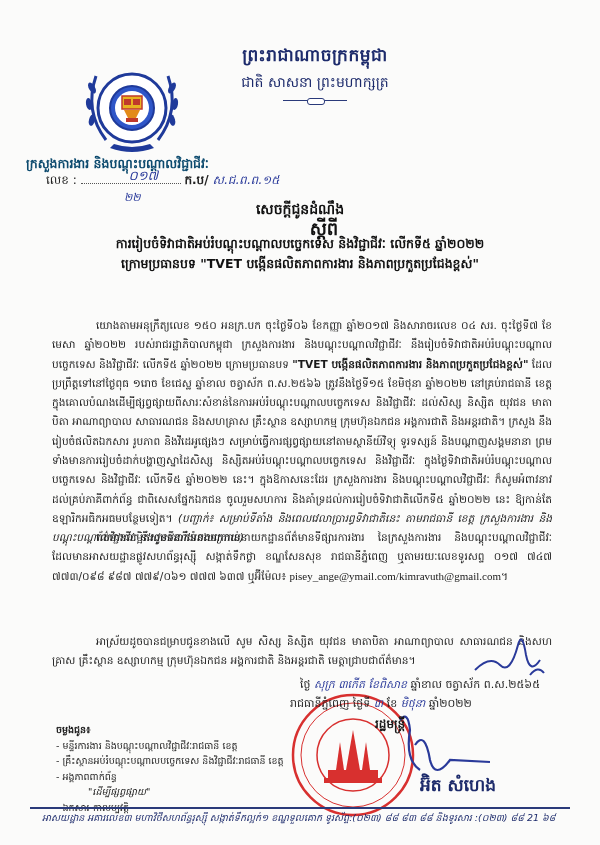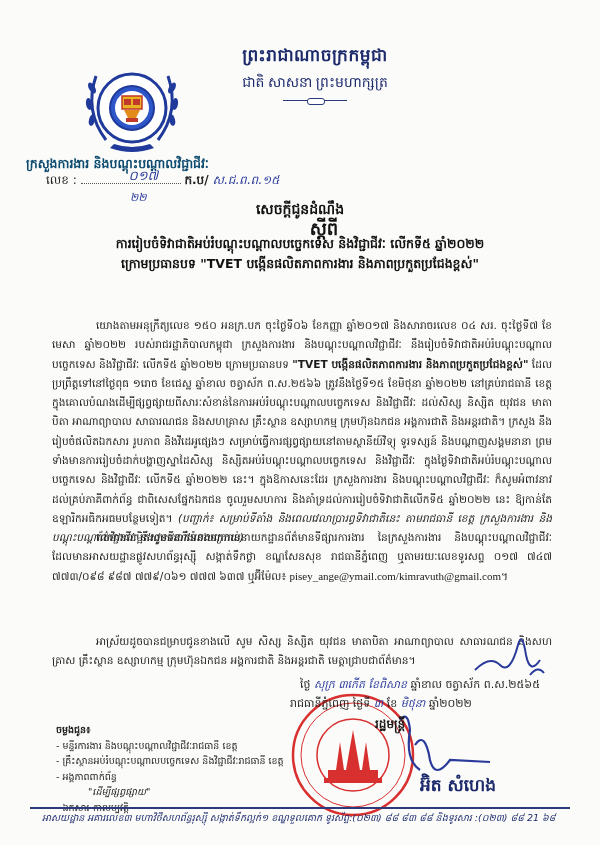--- a/index.html
+++ b/index.html
@@ -1,31 +1,31 @@
 <!DOCTYPE html>
 <html><head>
 <meta charset="utf-8">
 <style>
   html,body{margin:0;padding:0;background:#fff;}
   body{width:600px;height:845px;position:relative;overflow:hidden;
        font-family:"DejaVu Sans","Liberation Sans",sans-serif;color:#1a1a1a;}
   .page{position:absolute;left:0;top:0;width:600px;height:845px;background:#fbfbfa;padding-left:36px;}
   .kingdom{position:absolute;left:200px;top:44px;width:230px;text-align:center;}
   .kingdom .k1{font-size:17px;font-weight:bold;color:#1c2a6b;letter-spacing:0.5px;}
-  .kingdom .k2{font-size:14px;color:#1c2a6b;margin-top:4px;font-family:Liberation Serif, serif;}
+  .kingdom .k2{font-size:14px;color:#1c2a6b;margin-top:4px;}
   .kingdom .orn{margin:6px auto 0;width:64px;height:2px;border-top:1px solid #2a3a7a;position:relative;}
   .kingdom .orn::after{content:"";position:absolute;left:24px;top:-3px;width:16px;height:5px;border:1px solid #2a3a7a;border-radius:3px;background:#fff;}
   .logo{position:absolute;left:82px;top:56px;width:100px;height:105px;}
   .ministry{position:absolute;left:26px;top:156px;font-size:12.5px;font-weight:bold;color:#0c4a6e;}
   .refline{position:absolute;left:46px;top:172px;font-size:12px;color:#222;white-space:nowrap;}
   .refline .dots{display:inline-block;width:100px;border-bottom:1px dotted #555;height:10px;position:relative;}
   .hand{font-family:"DejaVu Serif",serif;font-style:italic;color:#2a3a9a;}
   .refline .num{position:absolute;left:48px;top:-6px;font-size:13px;}
   .refline .code{font-size:12px;}
-  .sub-hand{position:absolute;left:130px;top:190px;font-size:11px;}
+  .sub-hand{position:absolute;left:124px;top:190px;font-size:11px;}
   .title{position:absolute;left:0;width:600px;text-align:center;font-weight:bold;color:#111;}
   .t1{top:200px;font-size:14px;}
   .t2{top:217px;font-size:18px;margin-left:24px;}
   .t3{top:236px;font-size:12.5px;}
   .t4{top:256px;font-size:12.5px;}
   .body{position:absolute;left:52px;width:500px;font-size:10.6px;line-height:19.3px;text-align:justify;color:#1a1a1a;}
   .body p{margin:0;text-indent:44px;}
   .p1{top:292px;margin-top:24px;}
   .p2{top:528px;}
   .p3{top:632px;}

